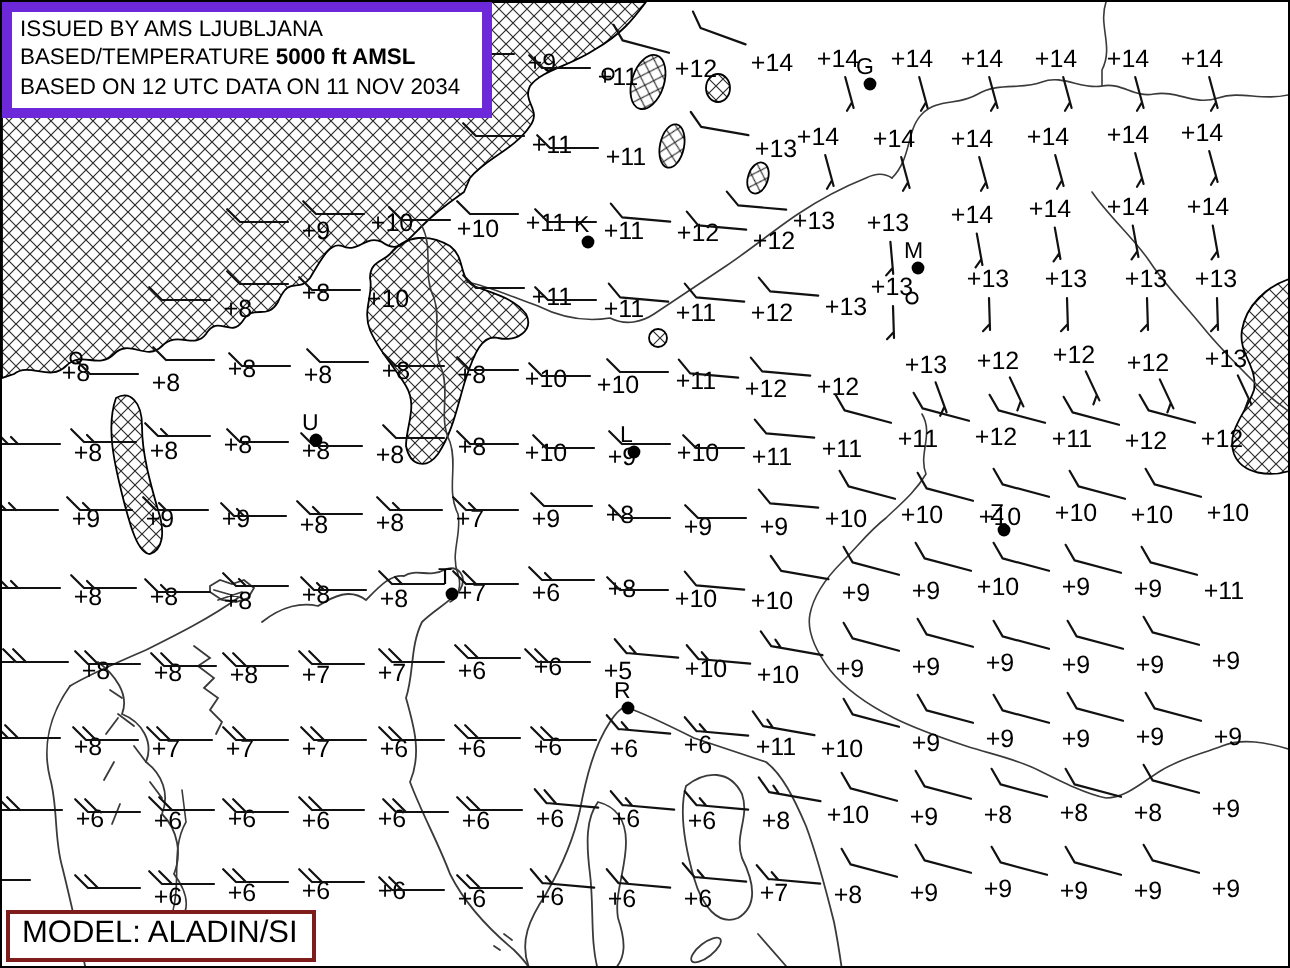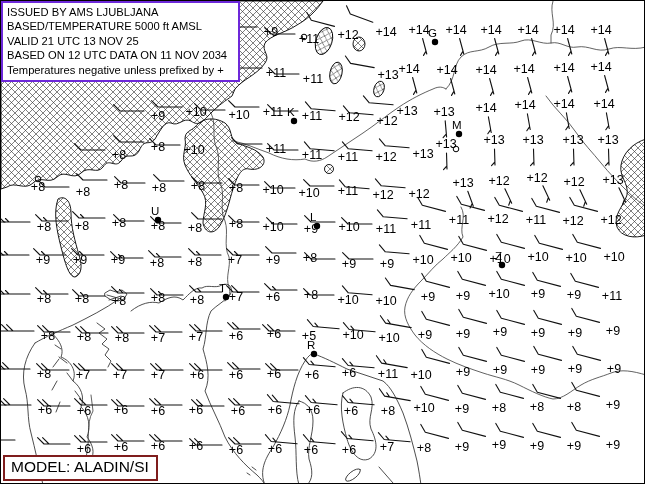--- a/index.html
+++ b/index.html
@@ -11,28 +11,28 @@
     box-sizing:border-box;
     font-family:"Liberation Sans",sans-serif;
     overflow:hidden;
   }
   svg{position:absolute;left:0;top:0;}
   svg text{font-family:"Liberation Sans",sans-serif;fill:#000;}
   .hdr-box{
     position:absolute;left:0;top:0;
     width:228px;
     background:#ffffff;
-    border:2px solid #6d28d9;
+    border:5px solid #6d28d9;
     padding:2px 3px 3px 4px;
     font-size:11.2px;
     line-height:14.4px;
     color:#000;
     z-index:3;
   }
-  .hdr-box .b{font-weight:normal;}
+  .hdr-box .b{font-weight:bold;}
   .model-box{
     position:absolute;left:2px;top:454px;
     background:#ffffff;
     border:2px solid #7f1d1d;
     padding:1px 7px 3px 6px;
     font-size:15.5px;
     color:#000;
     z-index:3;
   }
 </style>
@@ -837,22 +837,20 @@
         </g>
         <g>
           <circle cx="455" cy="148" r="2.8" fill="none" stroke="#000" stroke-width="1"></circle>
         </g>
       </g>
   </svg>
 
   <div class="hdr-box" id="hdr-box">
       <div><span>ISSUED BY AMS LJUBLJANA</span></div>
       <div><span>BASED/TEMPERATURE </span><span class="b">5000 ft AMSL</span></div>
-      <div><span class="b">VALID 21 UTC 13 NOV 25</span></div>
       <div><span>BASED ON 12 UTC DATA ON 11 NOV 2034</span></div>
-      <div><span>Temperatures negative unless prefixed by +</span></div>
     </div>
 
   <div class="model-box">
     <span>MODEL: ALADIN/SI</span>
   </div>
 
 </div>
 
 </body></html>

